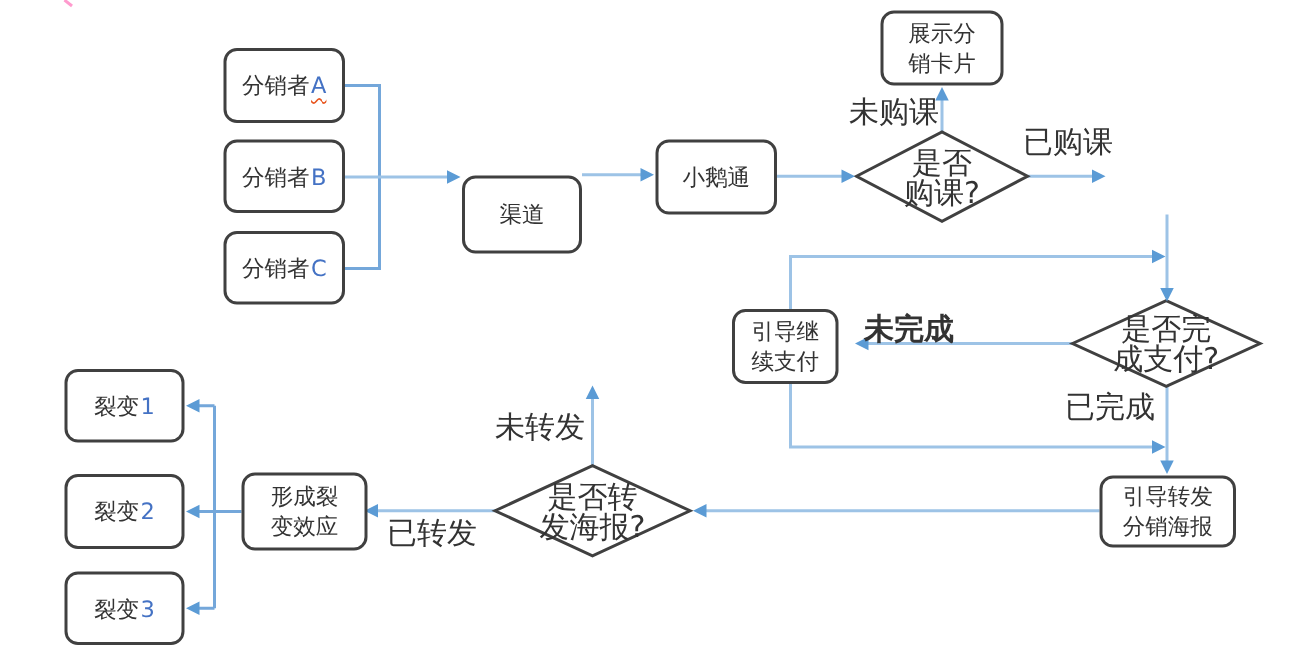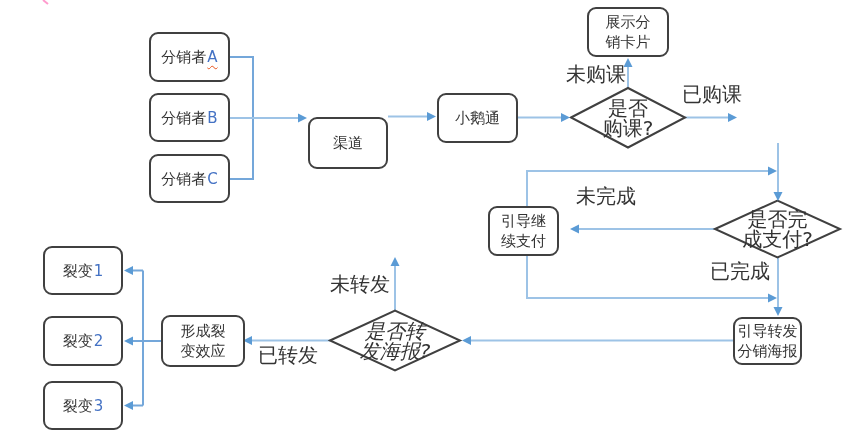--- a/index.html
+++ b/index.html
@@ -101,21 +101,21 @@
     <span>小鹅通</span>
   </div>
   <div class="node" style="left:587px;top:7px;width:82px;height:50px;">
     <span>展示分
 销卡片</span>
   </div>
   <div class="node" style="left:488px;top:206px;width:71px;height:50px;">
     <span>引导继
 续支付</span>
   </div>
-  <div class="node" style="left:733px;top:317px;width:69px;height:48px;">
+  <div class="node" style="left:733px;top:317px;width:91px;height:48px;">
     <span>引导转发
 分销海报</span>
   </div>
   <div class="node" style="left:161px;top:315px;width:84px;height:52px;">
     <span>形成裂
 变效应</span>
   </div>
   <div class="node" style="left:43px;top:246px;width:80px;height:49px;">
     <span>裂变</span><span class="latin">1</span>
   </div>
@@ -123,23 +123,23 @@
     <span>裂变</span><span class="latin">2</span>
   </div>
   <div class="node" style="left:43px;top:381px;width:80px;height:49px;">
     <span>裂变</span><span class="latin">3</span>
   </div>
 
   <div class="dlabel" style="left:578px;top:96px;width:100px;height:43px;">是否
 购课?</div>
   <div class="dlabel" style="left:727px;top:208px;width:101px;height:42px;">是否完
 成支付?</div>
-  <div class="dlabel" style="left:345px;top:319px;width:100px;height:43px;font-style:italic;">是否转
+  <div class="dlabel" style="left:345px;top:319px;width:100px;height:43px;">是否转
 发海报?</div>
 
   <span class="elabel" style="left:566px;top:66px;">未购课</span>
   <span class="elabel" style="left:682px;top:86px;">已购课</span>
-  <span class="elabel" style="left:576px;top:188px;">未完成</span>
+  <span class="elabel" style="left:576px;top:211px;font-weight:bold;">未完成</span>
   <span class="elabel" style="left:710px;top:263px;">已完成</span>
   <span class="elabel" style="left:330px;top:276px;">未转发</span>
   <span class="elabel" style="left:258px;top:347px;">已转发</span>
 
 </div>
 
 </body></html>

